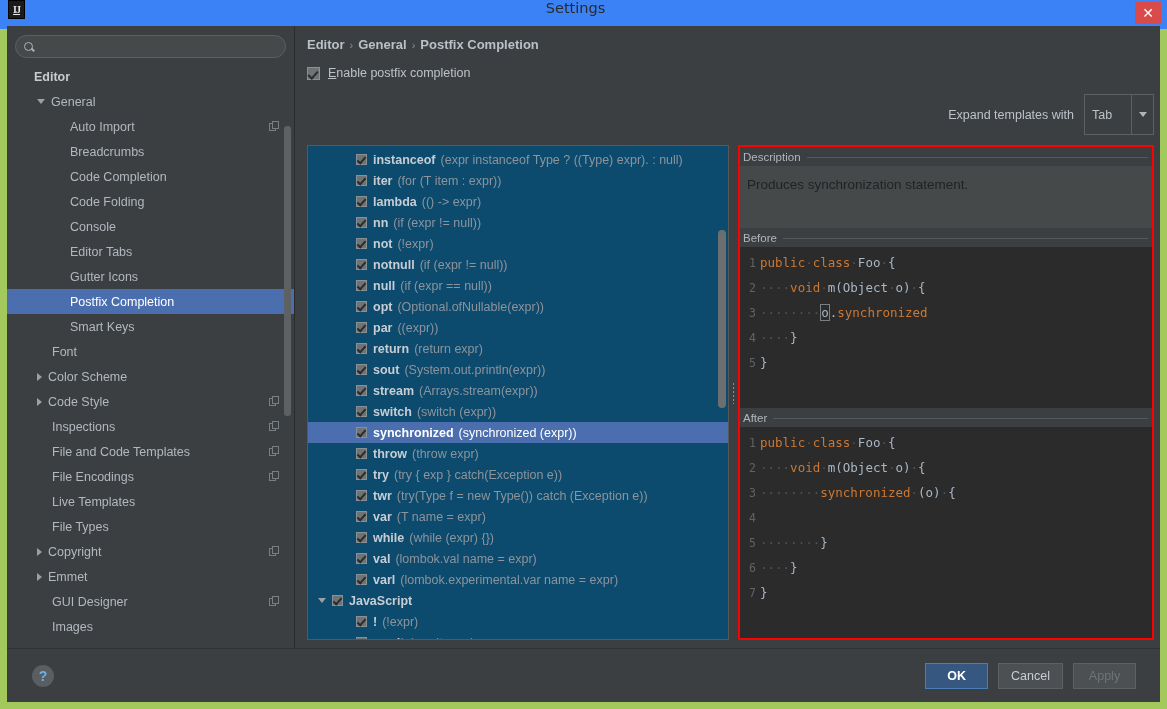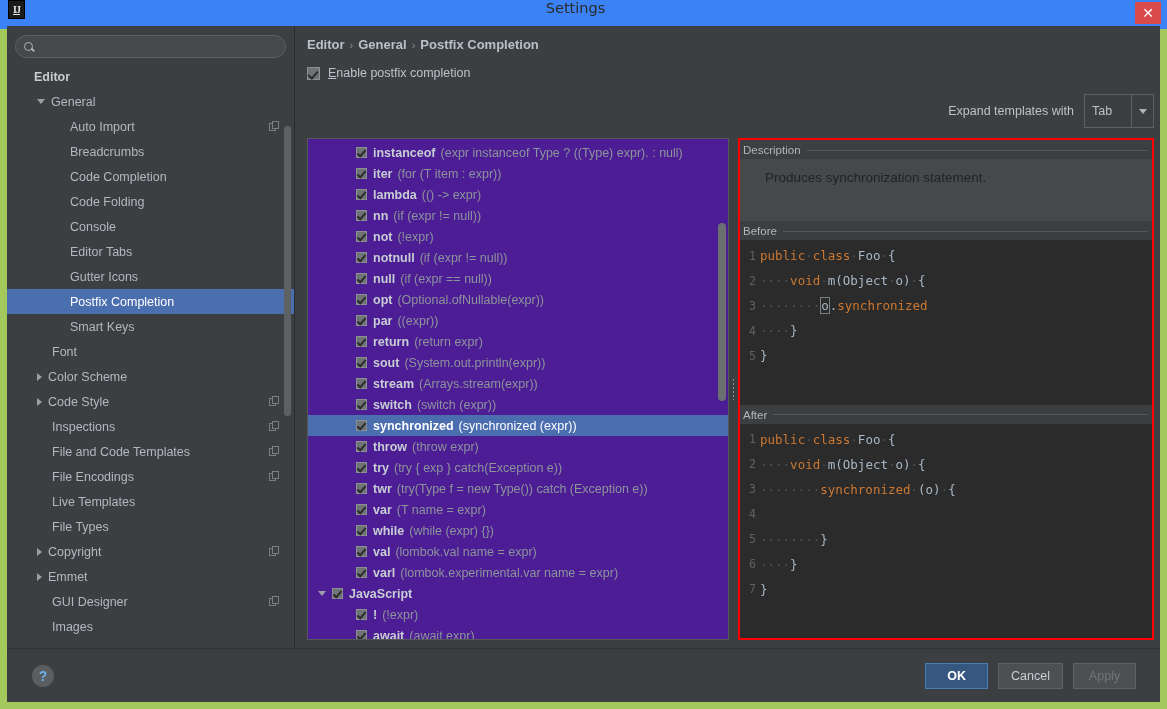--- a/index.html
+++ b/index.html
@@ -202,21 +202,21 @@
     font-size: 12.5px; color: #bcc2c8;
   }
   #enable-label u { text-decoration: underline; }
 
   #expand-row {
     display: flex; align-items: center;
     margin-top: 14px; gap: 10px; justify-content: flex-end;
   }
   #expand-label { font-size: 12.5px; color: #bcc2c8; }
   #expand-combo {
-    height: 34px; width: 70px;
+    height: 41px; width: 70px;
     border: 1px solid #5e6163;
     background: #3c3f41;
     display: flex; align-items: center;
     color: #bcc2c8; font-size: 12.5px;
   }
   #expand-combo .val { flex: 1; padding-left: 7px; }
   #expand-combo .arrowbox {
     width: 22px; height: 100%;
     border-left: 1px solid #5e6163;
     display: flex; align-items: center; justify-content: center;
@@ -233,21 +233,21 @@
     flex: 1 1 auto;
     display: flex;
     margin-top: 10px;
     margin-bottom: 8px;
     min-height: 0;
   }
 
   #tmpl-panel {
     width: 422px; flex: 0 0 422px;
     border: 1px solid #555859;
-    background: #4c1d95;
+    background: #0c4a6e;
     position: relative;
     overflow: hidden;
   }
   #tmpl-list {
     position: absolute; inset: 0;
     padding-top: 3px;
     font-size: 12.5px;
     overflow: hidden;
   }
   .trow {
@@ -300,21 +300,21 @@
   }
   .section-title .rule {
     flex: 1 1 auto; height: 1px;
     background: #55585a;
     margin-left: 6px; margin-right: 4px;
   }
   #desc-body {
     flex: 0 0 62px;
     background: #45494a;
     display: flex; align-items: flex-start;
-    padding: 11px 25px;
+    padding: 11px 7px;
     font-size: 13.5px;
     color: #1f2326;
     font-family: "Liberation Sans", sans-serif;
   }
   .code-body {
     background: #2b2b2b;
     flex: 1 1 auto;
     overflow: hidden;
     position: relative;
     padding: 3px 0 0 0;

